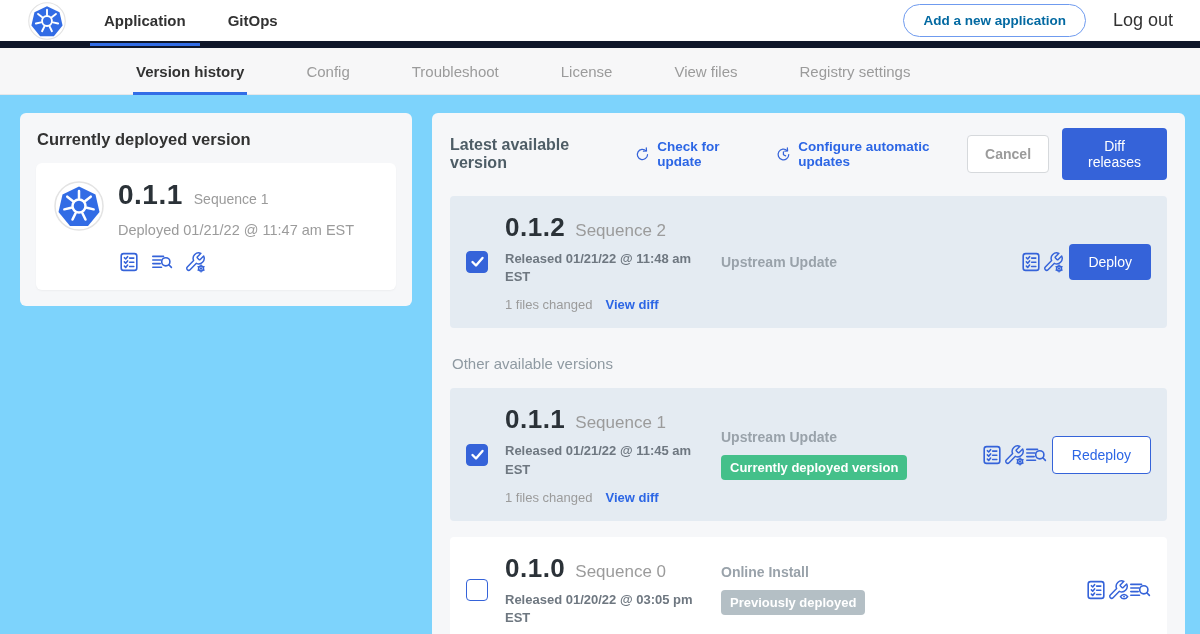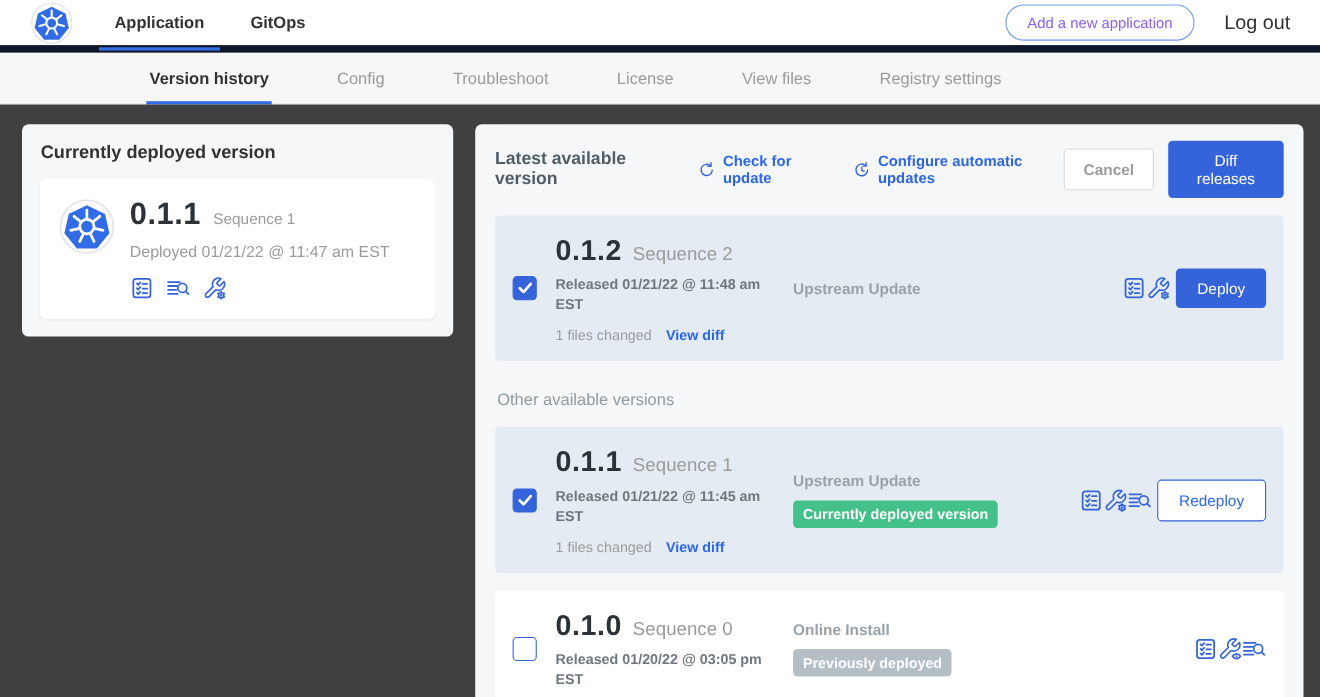--- a/index.html
+++ b/index.html
@@ -9,36 +9,36 @@
   
   .topnav { height:48px; background:#fff; display:flex; align-items:center;
     padding:0 27px 0 28px; border-bottom:7px solid #0f172a; }
   .brand { width:38px; height:38px; margin-right:38px; flex:0 0 auto; }
   .brand svg { width:38px; height:38px; display:block; }
   .top-tab { position:relative; height:48px; line-height:48px; font-size:15px;
     font-weight:700; color:#323232; margin-right:42px; cursor:pointer; }
   .top-tab.active::after { content:""; position:absolute; left:-14px; right:-14px;
     bottom:-1px; height:3px; background:#326de6; }
   .tn-spacer { flex:1; }
-  .add-app-btn { background:#fff; border:1.5px solid #6f9bef; color:#8b5cf6;
-    font-weight:400; font-size:13.5px; padding:8px 19px; border-radius:20px;
+  .add-app-btn { background:#fff; border:1.5px solid #6f9bef; color:#0369a1;
+    font-weight:700; font-size:13.5px; padding:8px 19px; border-radius:20px;
     cursor:pointer; font-family:inherit;text-align:center; }
   .logout { margin-left:27px; font-size:18px; color:#323232; cursor:pointer; }
 
   
   .subnav { height:47px; background:#f7f7f8; border-bottom:1px solid #e6e7e9;
     display:flex; align-items:center; padding-left:105px; }
   .subnav-item { position:relative; height:47px; line-height:47px; padding:0 31px;
     font-size:15px; color:#9b9b9b; cursor:pointer; white-space:nowrap; }
   .subnav-item.active { color:#323232; font-weight:600; }
   .subnav-item.active::after { content:""; position:absolute; left:28px; right:28px;
     bottom:0; height:3px; background:#326de6; }
 
   
-  .content { position:relative; height:539px; background:#404040; }
+  .content { position:relative; height:539px; background:#7dd3fc; }
 
   .left-panel { position:absolute; left:20px; top:18px; width:392px;
     background:#f6f7f9; border-radius:6px; padding:17px 16px 16px; }
   .lp-title { font-size:16.5px; font-weight:700; color:#323232; margin:0 0 14px 1px; }
   .deployed-card { background:#fff; border-radius:6px; padding:16px 16px 17px;
     box-shadow:0 1px 2px rgba(0,0,0,.04); display:flex; }
   .k8s-badge { width:50px; height:50px; margin:2px 14px 0 2px; flex:0 0 auto; }
   .k8s-badge svg { width:50px; height:50px; display:block; }
   .dc-info { flex:1; }
   .dc-version-line { display:flex; align-items:baseline; }

